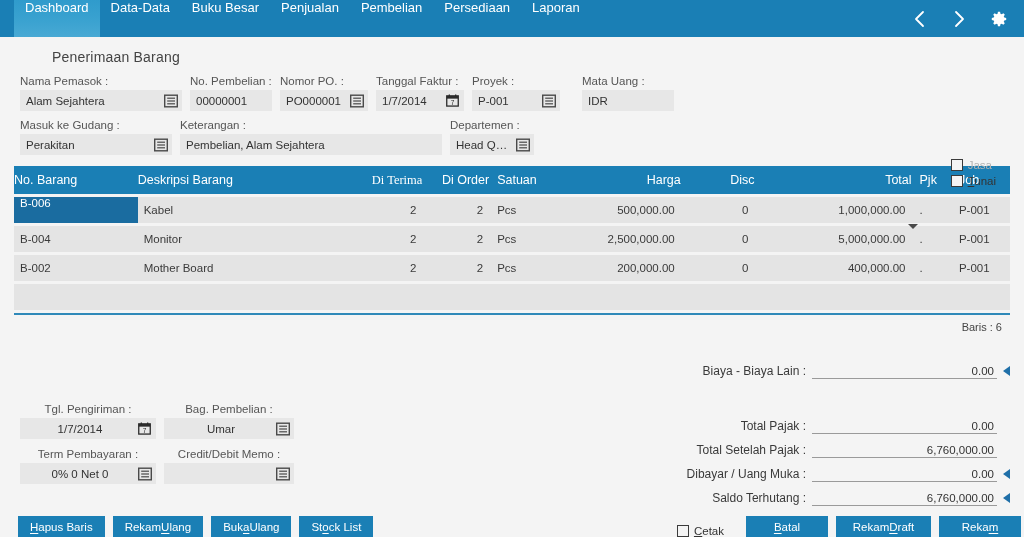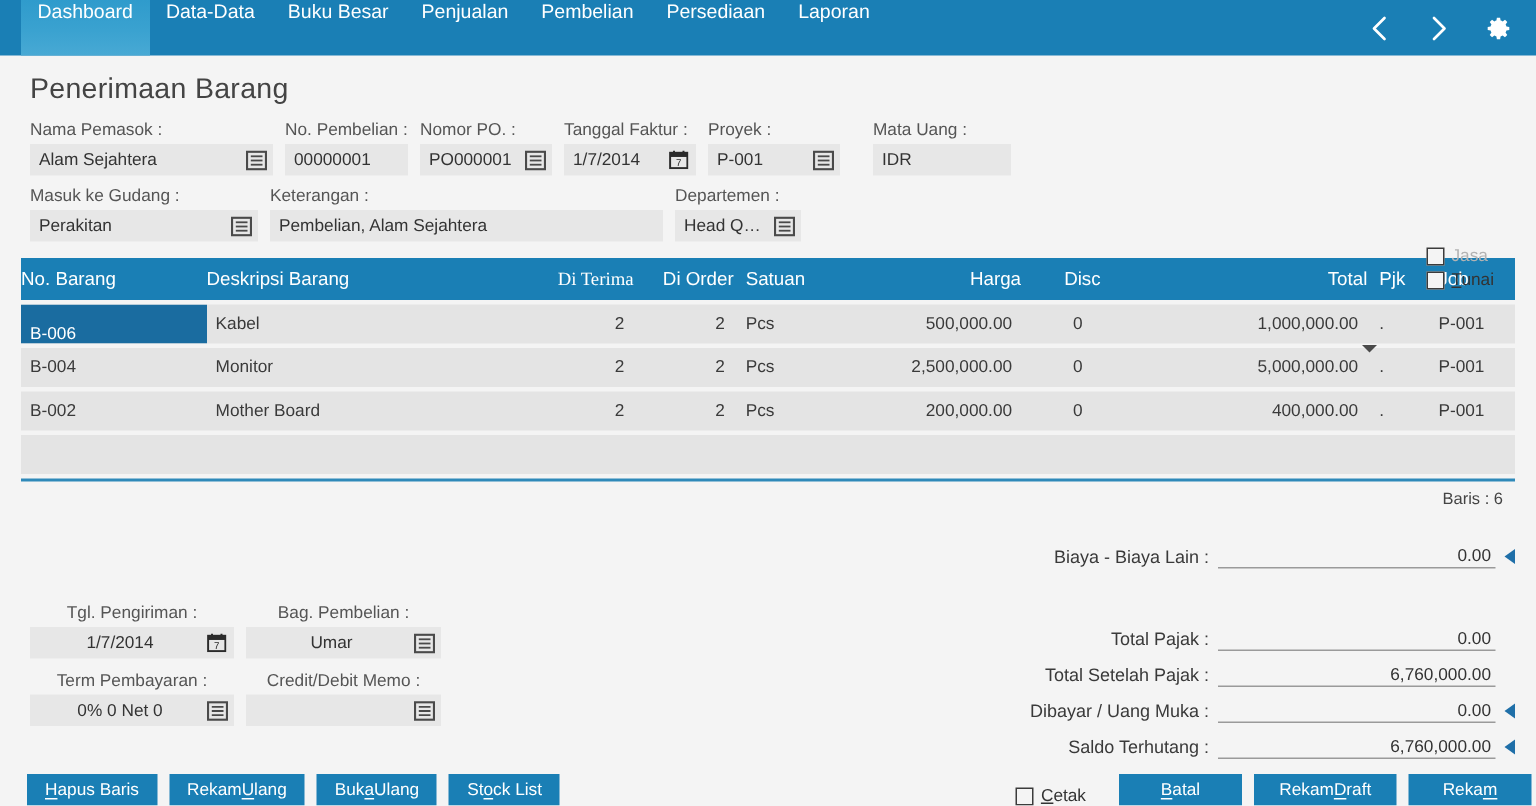--- a/index.html
+++ b/index.html
@@ -38,22 +38,22 @@
   .nav-icon{
     color:#fff; font-size:19px; line-height:1;
     cursor:pointer; display:flex; align-items:center; justify-content:center;
     width:22px; height:22px;
   }
   .nav-icon svg{ display:block; }
 
   
   .page{ padding:0 14px; }
   .page-title{
-    font-size:19px; color:#444; font-weight:400;
-    padding:12px 6px 10px 6px; letter-spacing:.2px;
+    font-size:14px; color:#444; font-weight:400;
+    padding:12px 6px 10px 6px; letter-spacing:.2px;margin-left:32px;
   }
 
   
   .form-zone{ position:relative; }
   .fld-label{
     font-size:11.5px; color:#555; margin-bottom:3px; white-space:nowrap;
   }
   .fld{
     background:#e7e7e7;
     height:21px;
@@ -102,32 +102,32 @@
     margin-top:3px;
   }
   .grow .c{ padding:0 6px; white-space:nowrap; overflow:hidden; }
   .grow.empty{ background:#e4e4e4; }
   .c-no     { width:126px; }
   .c-desc   { width:190px; position:relative; }
   .c-terima { width:100px; text-align:right; }
   .c-order  { width:68px;  text-align:right; }
   .c-satuan { width:80px;  text-align:left; padding-left:8px !important;}
   .c-harga  { width:115px; text-align:right; }
-  .c-disc   { width:75px;  text-align:center; padding-left:8px !important;}
+  .c-disc   { width:75px;  text-align:right; padding-left:8px !important;}
   .c-total  { width:160px; text-align:right; }
   .c-pjk    { width:40px;  text-align:left; padding-left:8px !important;}
   .c-job    { width:60px;  text-align:left; padding-left:8px !important;}
 
   .head-terima{ text-align:right;font-family:Liberation Serif, serif; }
   .head-order { text-align:right; }
   .head-total { text-align:right; }
 
   .cell-sel{
     background:#1a6ca0; color:#fff; height:26px;
-    display:flex; align-items:flex-end; padding:0 6px;
+    display:flex; align-items:flex-start; padding:0 6px;
     margin:0 -6px; width:calc(100% + 12px);
   }
   .grid-bottom-line{ height:2px; background:#2f89b9; margin-top:3px; }
   .baris{
     text-align:right; font-size:11px; color:#444;
     padding:6px 8px 0 0;
   }
 
   
   .tot-block{ position:absolute; right:14px; }

